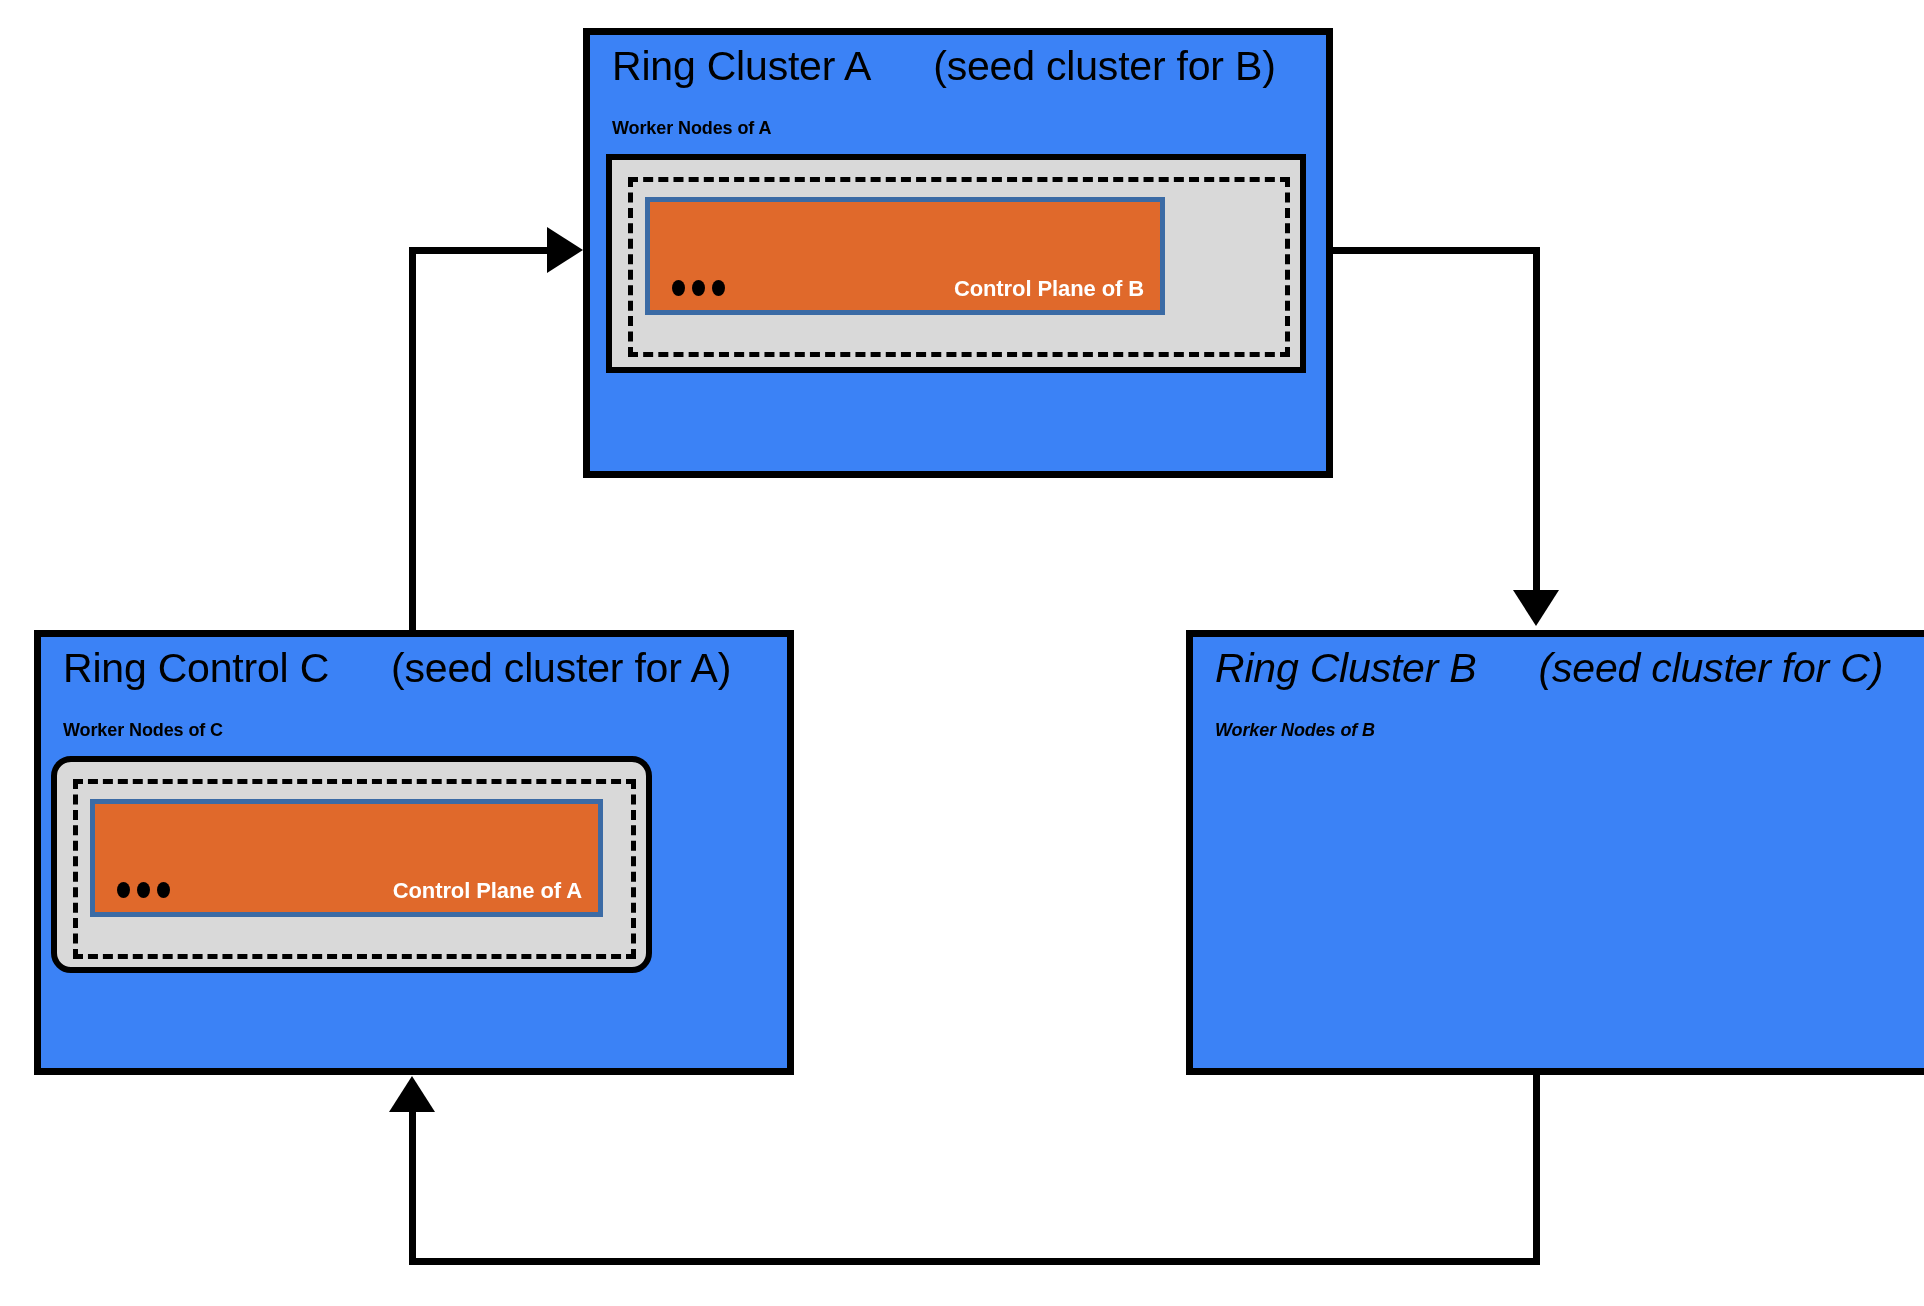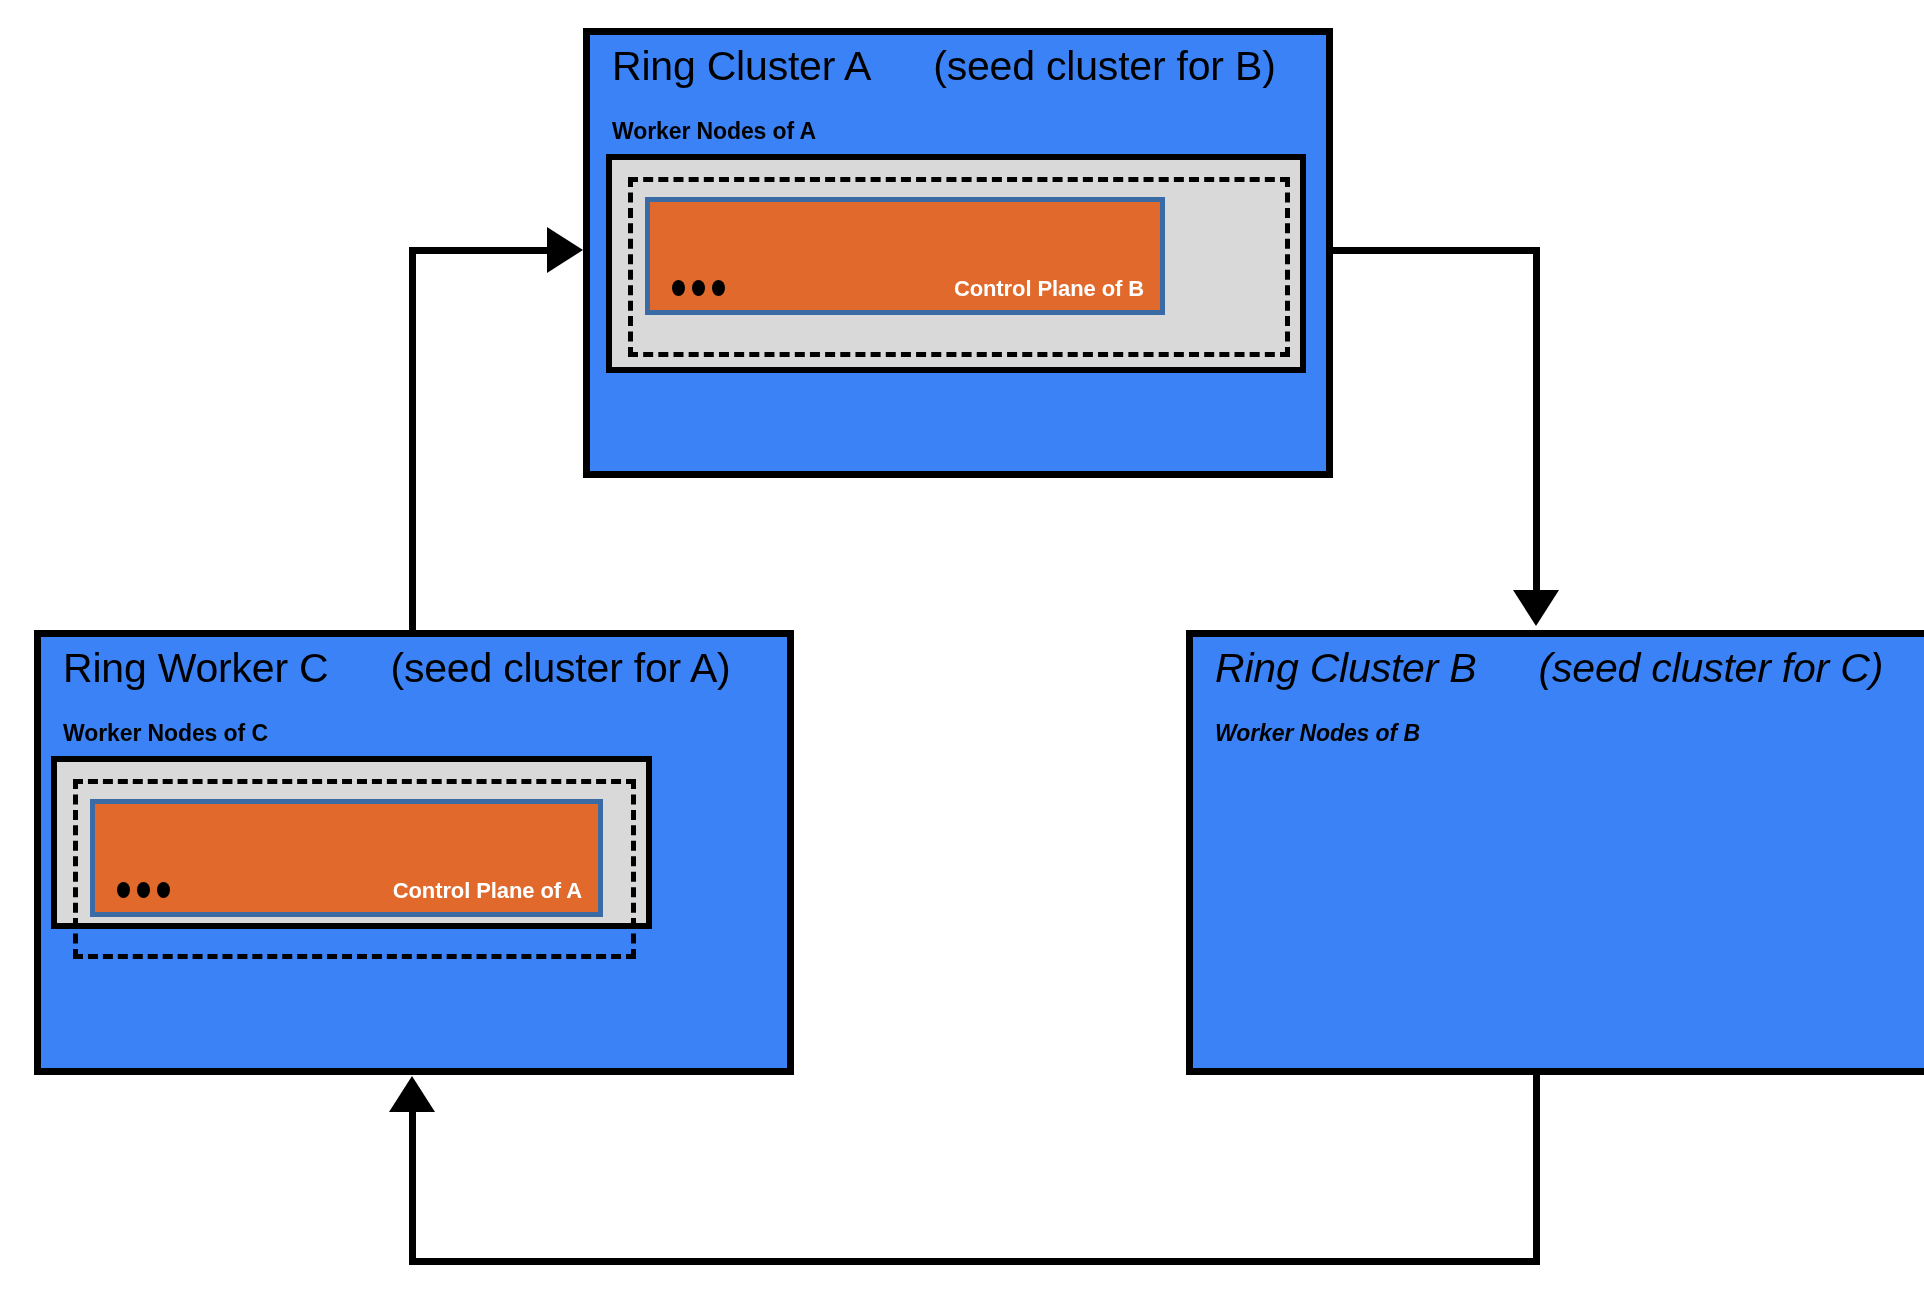--- a/index.html
+++ b/index.html
@@ -38,21 +38,21 @@
     letter-spacing: -0.2px;
   }
   .cluster-title .seed {
     display: inline-block;
     margin-left: 62px;
   }
 
   .worker-label {
     position: absolute;
     left: 22px;
-    font-size: 23px;
+    font-size: 18px;
     font-weight: 700;
     color: #000000;
     white-space: nowrap;
     letter-spacing: -0.1px;
   }
 
   
   .worker-box {
     position: absolute;
     box-sizing: border-box;
@@ -160,25 +160,25 @@
               <i></i>
           </div>
           <div class="cp-label">Control Plane of B</div>
         </div>
       </div>
     </div>
   </div>
 
   <div class="cluster" style="left:34px; top:630px; width:760px; height:445px;">
     <div class="cluster-title">
-      <span>Ring Worker C</span><span class="seed">(seed cluster for A)</span>
+      <span>Ring Control C</span><span class="seed">(seed cluster for A)</span>
     </div>
     <div class="worker-label" style="top:83px;">Worker Nodes of C</div>
 
-    <div class="worker-box" style="left:10px; top:119px; width:601px; height:173px;">
+    <div class="worker-box" style="left:10px; top:119px; width:601px; height:217px;border-radius:20px;">
       <div class="dashed-box" style="left:16px; top:17px; width:563px; height:180px;">
         <div class="control-plane" style="left:12px; top:15px; width:513px; height:118px;">
           <div class="cp-dots">
             <i></i>
               <i></i>
               <i></i>
           </div>
           <div class="cp-label">Control Plane of A</div>
         </div>
       </div>

